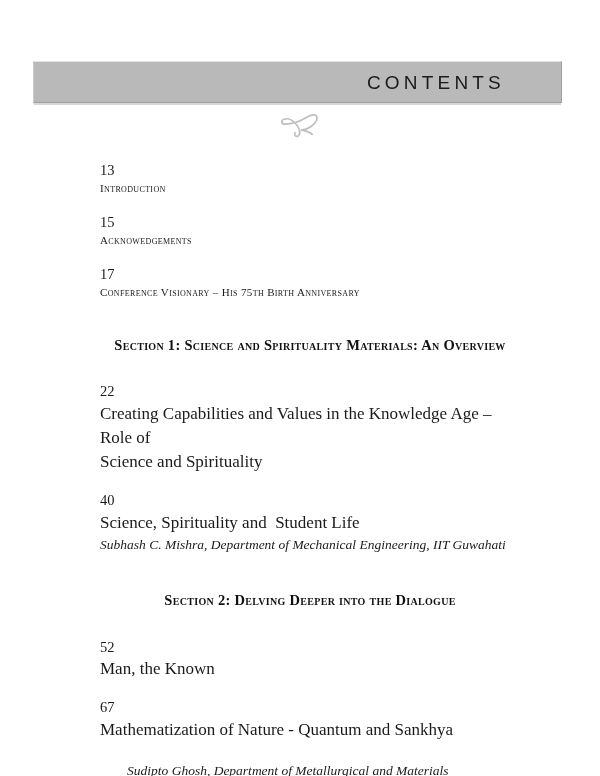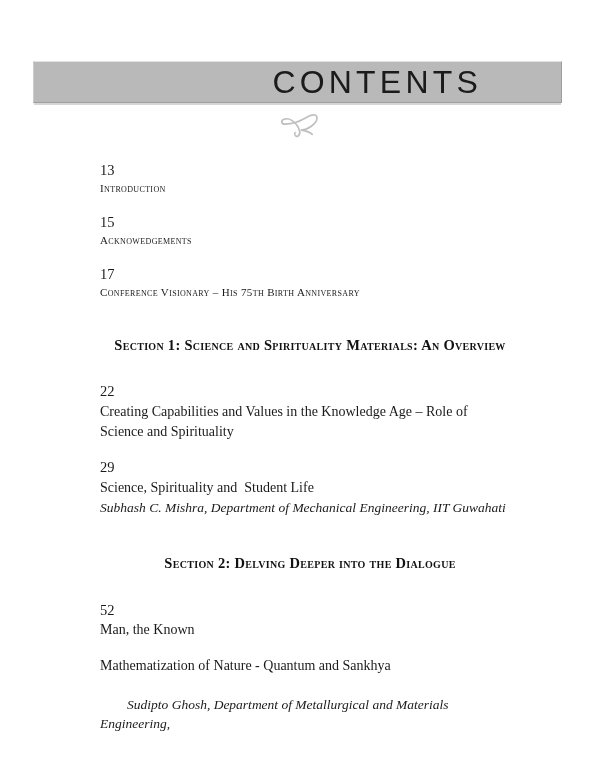--- a/index.html
+++ b/index.html
@@ -36,25 +36,25 @@
     border-right: 1px solid #9f9f9f;
     border-bottom: 1px solid #9f9f9f;
     box-sizing: border-box;
     display: flex;
     align-items: center;
     justify-content: flex-end;
     box-shadow: 0 3px 0 -1px #d6d6d6;
   }
   .header-title {
     font-family: "Liberation Sans", "DejaVu Sans", sans-serif;
-    font-size: 32px;
+    font-size: 19px;
     font-weight: 300;
     letter-spacing: 4.2px;
     color: #1b1b1b;
-    padding-right: 79px;
+    padding-right: 56px;
     line-height: 1;
     white-space: nowrap;
   }
 
   
   .ornament {
     position: absolute;
     left: 0;
     top: 112px;
     width: 600px;
@@ -81,21 +81,21 @@
     margin-bottom: 0;
   }
 
   .page-num {
     font-size: 14.5px;
     line-height: 1.42;
     color: #1a1a1a;
   }
 
   .entry-title {
-    font-size: 14px;
+    font-size: 17px;
     line-height: 1.42;
     color: #1a1a1a;
     white-space: pre-wrap;
   }
 
   .entry-author {
     font-size: 13.5px;
     font-style: italic;
     line-height: 1.42;
     color: #1a1a1a;
@@ -171,33 +171,34 @@
 
     <div class="section-heading gap-before-section">Section 1: Science and Spirituality Materials: An Overview</div>
 
     <div class="entry gap-after-section">
       <div class="page-num">22</div>
       <div class="entry-title">Creating Capabilities and Values in the Knowledge Age – Role of
 Science and Spirituality</div>
     </div>
 
     <div class="entry">
-      <div class="page-num">29</div>
+      <div class="page-num">40</div>
       <div class="entry-title">Science, Spirituality and  Student Life</div>
       <div class="entry-author">Subhash C. Mishra, Department of Mechanical Engineering, IIT Guwahati</div>
     </div>
 
     <div class="section-heading gap-section2-before">Section 2: Delving Deeper into the Dialogue</div>
 
     <div class="entry gap-after-section">
       <div class="page-num">52</div>
       <div class="entry-title">Man, the Known</div>
     </div>
 
     <div class="entry">
+      <div class="page-num">67</div>
       <div class="entry-title">Mathematization of Nature - Quantum and Sankhya</div>
       <div class="entry-author">
         <span>Sudipto Ghosh, Department of Metallurgical and Materials Engineering,</span><br>
         
       </div>
     </div>
 
   </div>
 </div>
 

